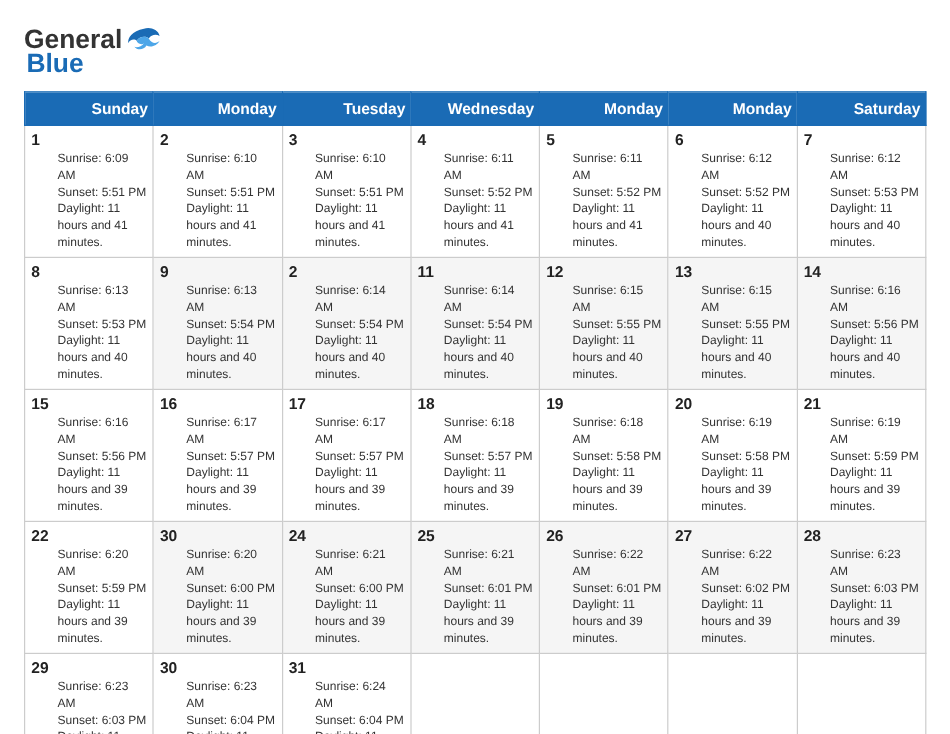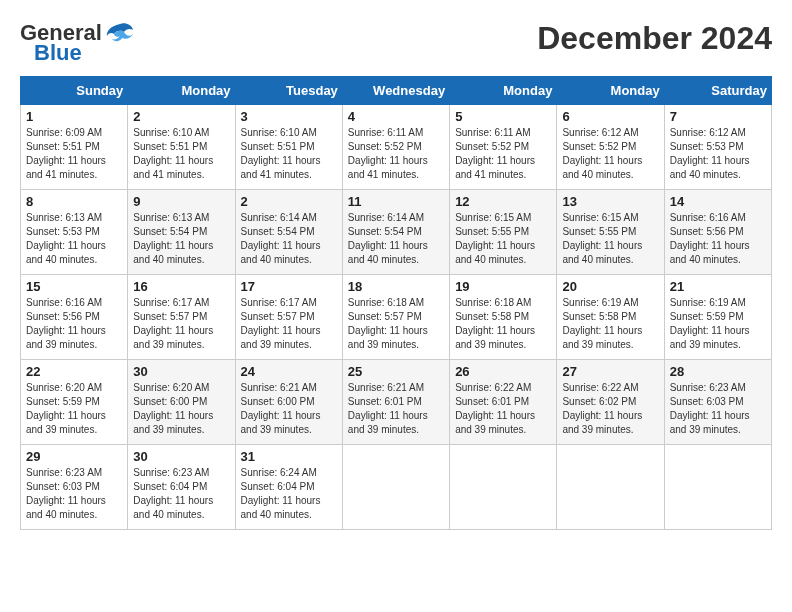--- a/index.html
+++ b/index.html
@@ -65,38 +65,38 @@
       font-size: 13px;
       font-weight: bold;
       color: #222;
       display: block;
       margin-bottom: 2px;
     }
     .day-info {
       font-size: 10px;
       color: #333;
       line-height: 1.4;
+      margin-left: 22px;
     }
   </style>
 </head>
 <body>
 
 <div class="header">
   <div class="logo">
     <div style="display:flex; align-items:center; gap:4px;">
       <span style="font-size:22px; font-weight:bold; color:#333;">General</span>
       <svg width="28" height="22" viewBox="0 0 28 22">
         <path d="M14 2 C18 0, 26 2, 27 8 C24 6, 20 7, 18 10 C16 8, 10 8, 8 12 C6 10, 2 11, 1 14 C0 10, 4 4, 14 2Z" fill="#1a6bb5"></path>
         <path d="M18 10 C20 14, 24 15, 27 12 C25 16, 20 18, 16 16 C14 20, 8 20, 6 17 C8 18, 12 17, 14 14 C12 16, 8 14, 8 12 C10 8, 16 8, 18 10Z" fill="#4da6e8"></path>
       </svg>
     </div>
-    <div style="font-size:22px; font-weight:bold; color:#1a6bb5; margin-top:-6px; margin-left:14px;">Blue</div>
+    <div style="font-size:22px; font-weight:bold; color:#1a6bb5; margin-top:-6px; margin-left:2px;">Blue</div>
   </div>
   <div class="title-area">
-    <div class="month-title">December 2024</div>
   </div>
 </div>
 
 <table class="calendar">
   <thead>
     <tr>
     <th>Sunday</th>
         <th>Monday</th>
         <th>Tuesday</th>
         <th>Wednesday</th>

